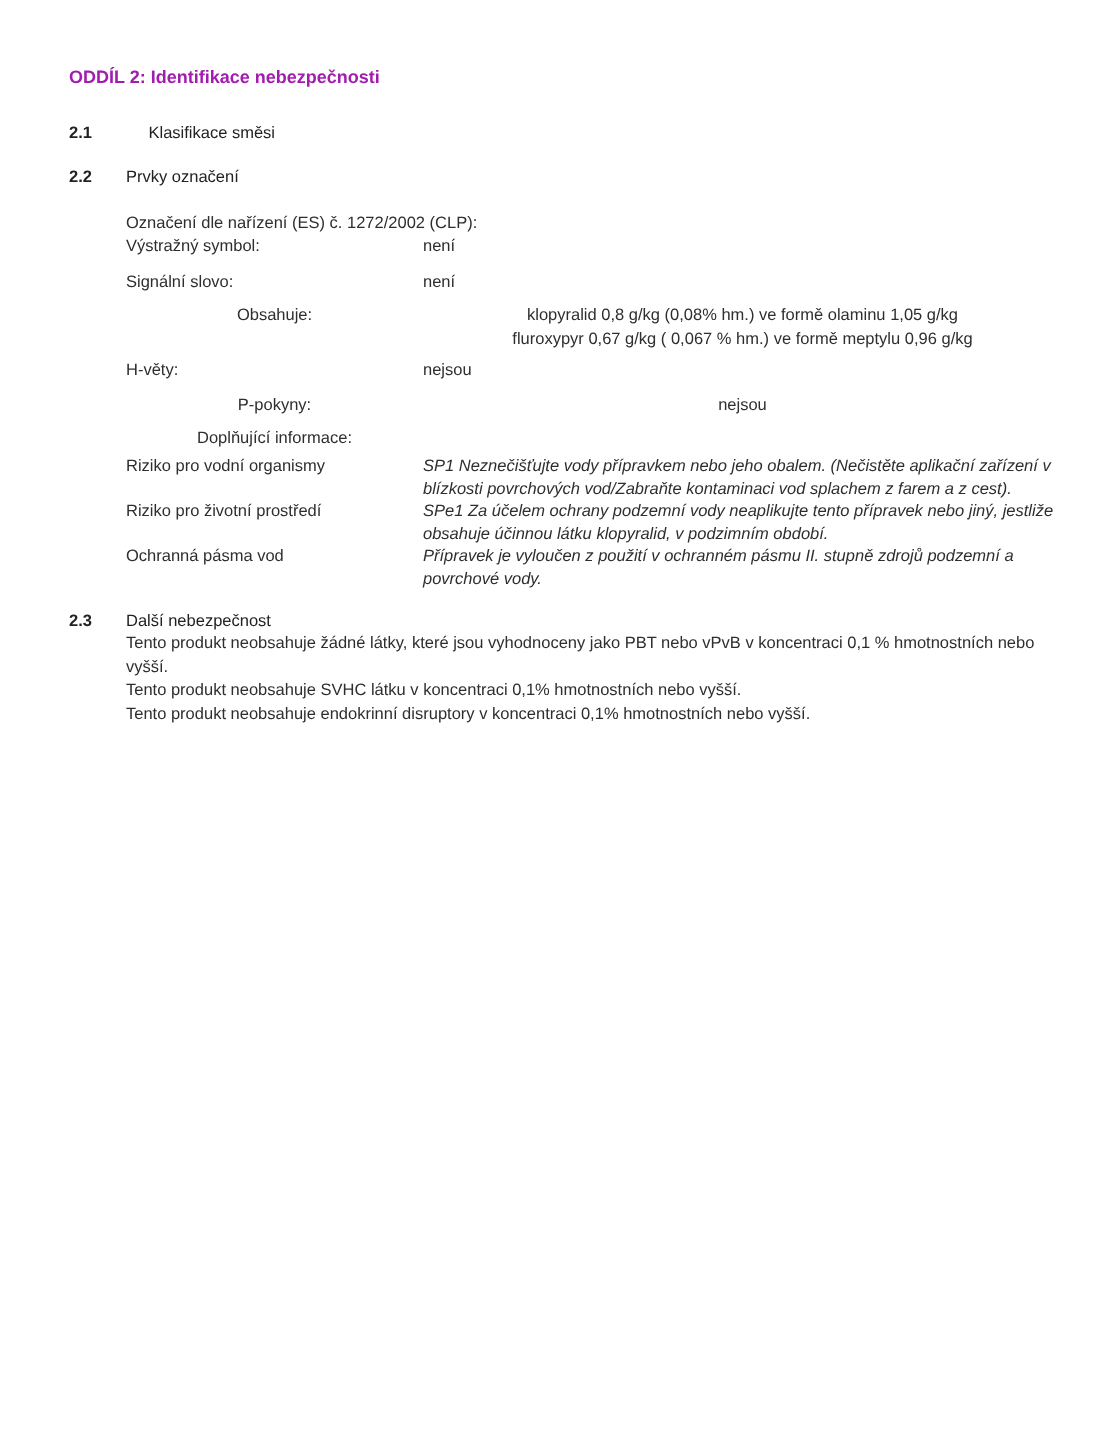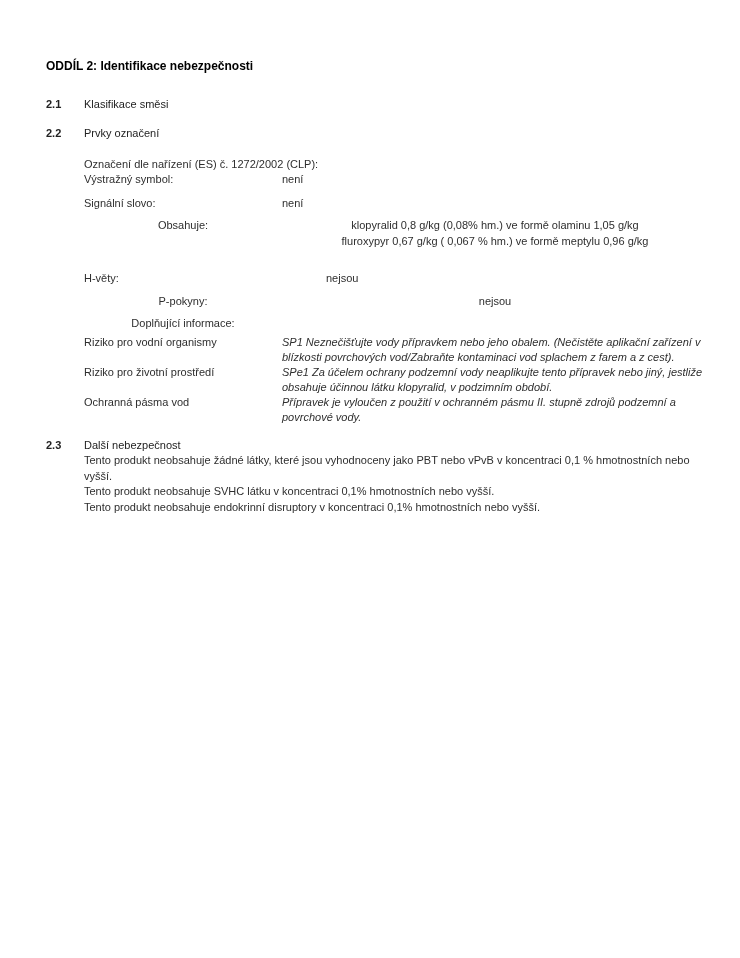--- a/index.html
+++ b/index.html
@@ -16,41 +16,41 @@
     padding: 44px 32px 0 46px;
     font-family: "Liberation Sans", "DejaVu Sans", sans-serif;
     font-size: 11px;
     line-height: 15.5px;
     color: #2e2e2e;
     overflow: hidden;
   }
   .doc-heading {
     font-size: 12px;
     font-weight: bold;
-    color: #000000;
-    margin: 15px 0 22px 0;
+    color: #a21caf;
+    margin: 0 0 22px 0;
   }
   .sec-row {
     display: flex;
     align-items: flex-start;
   }
   .sec-num {
     width: 38px;
     flex: 0 0 38px;
     font-weight: bold;
     color: #222;
   }
   .sec-body {
     flex: 1;
   }
   .sec-title {
     font-weight: normal;
     color: #222;
   }
-  .sec-21 { margin-bottom: 14px; }
+  .sec-21 { margin-bottom: 14px; gap: 15px; }
   .sec-22-head { margin-bottom: 15px; }
   .bold-inline { font-weight: bold; color: #222; }
   .intro-line { margin: 0 0 0 38px; }
   .kv-table { margin-left: 38px; }
   .kv-row {
     display: flex;
     align-items: flex-start;
   }
   .kv-row.center { }
   .kv-label {
@@ -60,21 +60,21 @@
   .kv-value {
     flex: 1;
     white-space: pre-line;
   }
   .kv-value.italic {
     font-style: italic;
     line-height: 15px;
   }
   .mt8 { margin-top: 8px; }
   .mt7 { margin-top: 7px; text-align: center; }
-  .mt6 { margin-top: 22px; gap: 44px; }
+  .mt6 { margin-top: 6px; }
   .mt3 { margin-top: 3px; }
   .mt0 { margin-top: 0; }
   .sec-23 { margin-top: 13px; }
   .sec-23 .lines div { margin: 0; }
 </style>
 </head>
 <body>
 
 <div class="page">
 

